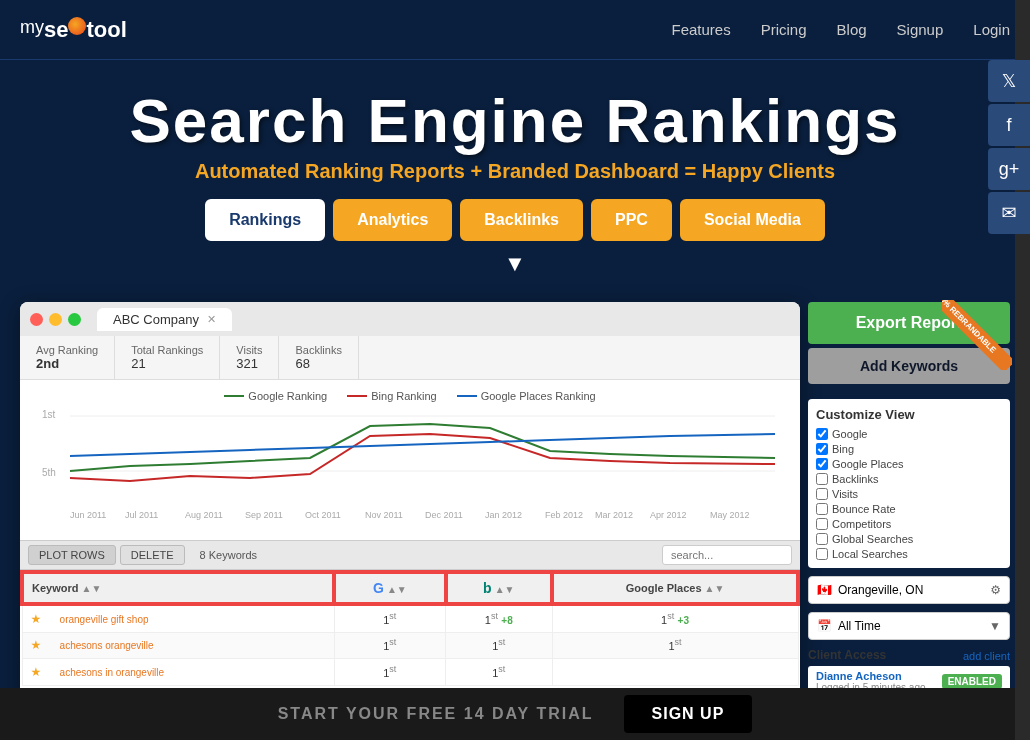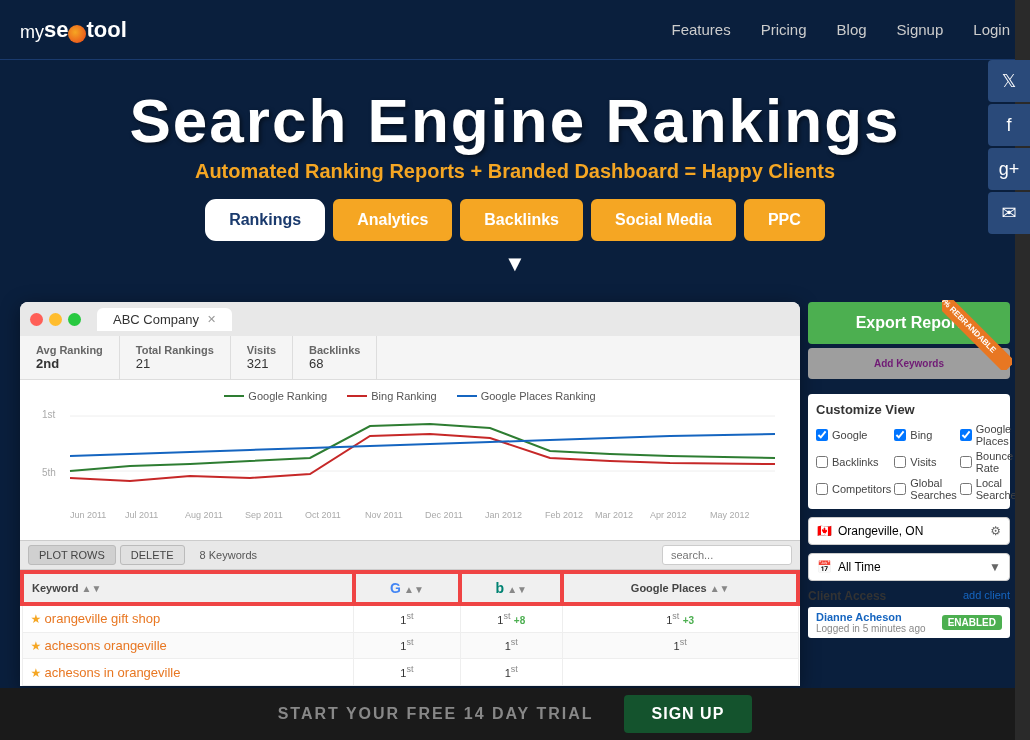--- a/index.html
+++ b/index.html
@@ -9,21 +9,21 @@
     .top-nav {
       background: #0a1f3d;
       display: flex;
       align-items: center;
       padding: 0 20px;
       height: 60px;
       border-bottom: 1px solid #1a3a6d;
     }
     .logo {
       display: flex;
-      align-items: flex-end;
+      align-items: flex-start;
       color: white;
       font-size: 22px;
       font-weight: bold;
       text-decoration: none;
     }
     .logo-my { color: white; font-weight: normal; font-size: 18px; }
     .logo-seo { color: white; font-weight: bold; }
     .logo-o {
       display: inline-block;
       width: 18px; height: 18px;
@@ -101,21 +101,20 @@
       font-weight: bold;
       cursor: pointer;
       border: 2px solid #f5a623;
       color: #f5a623;
       background: transparent;
     }
     .tab-btn.active {
       background: white;
       color: #0a1f3d;
       border-color: white;
-      border-radius: 11px;
     }
     .tab-btn:not(.active) { background: #f5a623; color: white; border-color: #f5a623; }
     .tab-btn.active { background: white; color: #1a3a6d; border-color: white; }
 
     
     .arrow-down {
       text-align: center;
       margin-top: 10px;
     }
     .arrow-down::after {
@@ -176,21 +175,21 @@
     
     .stats-bar {
       background: #f5f5f5;
       border-bottom: 1px solid #ddd;
       display: flex;
     }
     .stat-item {
       padding: 8px 16px;
       border-right: 1px solid #ddd;
     }
-    .stat-label { font-size: 11px; color: #666; font-weight: bold; }
+    .stat-label { font-size: 11px; color: #666; font-weight: normal; }
     .stat-value { font-size: 13px; color: #333; }
 
     
     .chart-area {
       background: white;
       padding: 10px 16px;
       height: 160px;
       position: relative;
     }
     .chart-legend {
@@ -256,21 +255,21 @@
       text-align: left;
       font-size: 11px;
       color: #444;
     }
     .kw-table td {
       border: 1px solid #eee;
       padding: 5px 8px;
       color: #333;
     }
     .kw-table tr:nth-child(even) td { background: #fafafa; }
-    .kw-link { color: #e87722; text-decoration: none; font-size: 13px; }
+    .kw-link { color: #e87722; text-decoration: none; font-size: 10px; margin-left: 15px; }
     .rank-num { font-size: 11px; color: #333; }
     .rank-sup { font-size: 9px; color: #888; vertical-align: super; }
     .rank-plus { color: #4caf50; font-size: 10px; font-weight: bold; }
     .star { color: #f5a623; font-size: 12px; }
 
     
     .right-panel {
       width: 210px;
       display: flex;
       flex-direction: column;
@@ -284,41 +283,41 @@
       padding: 12px;
       font-size: 16px;
       font-weight: bold;
       border-radius: 4px;
       cursor: pointer;
       width: 100%;
       margin-top: 0;
     }
     .btn-add-keywords {
       background: #9e9e9e;
-      color: #701a75;
+      color: #0f172a;
       border: none;
       padding: 10px;
-      font-size: 10px;
+      font-size: 14px;
       font-weight: bold;
       border-radius: 4px;
       cursor: pointer;
       width: 100%;
     }
 
     
     .customize-section {
       background: white;
       border-radius: 4px;
       padding: 8px;
       margin-top: 11px;
     }
     .customize-title { font-size: 13px; font-weight: bold; color: #333; margin-bottom: 6px; }
     .checkbox-grid {
       display: grid;
-      grid-template-columns: 1fr 1fr 1fr;
+      grid-template-columns: 1fr;
       gap: 3px;
     }
     .checkbox-item {
       display: flex;
       align-items: center;
       gap: 4px;
       font-size: 11px;
       color: #444;
     }
     .checkbox-item input { width: 12px; height: 12px; }
@@ -339,21 +338,21 @@
     }
     .select-arrow { margin-left: auto; color: #666; }
 
     
     .client-section {
       margin-top: 4px;
     }
     .client-header {
       display: flex;
       justify-content: space-between;
-      align-items: flex-start;
+      align-items: flex-end;
       font-size: 12px;
     }
     .client-title { font-weight: bold; color: #333; }
     .add-client { color: #1565c0; text-decoration: none; font-size: 11px; }
     .client-item {
       background: white;
       border-radius: 3px;
       padding: 4px 8px;
       margin-top: 4px;
       font-size: 11px;
@@ -382,21 +381,21 @@
       height: 52px;
       gap: 30px;
     }
     .cta-text {
       color: #888;
       font-size: 16px;
       font-weight: bold;
       letter-spacing: 2px;
     }
     .cta-btn {
-      background: #14532d;
+      background: #000000;
       color: white;
       border: none;
       padding: 10px 28px;
       font-size: 16px;
       font-weight: bold;
       border-radius: 4px;
       cursor: pointer;
       letter-spacing: 1px;
     }
 
@@ -440,22 +439,22 @@
   <div class="social-btn">✉</div>
 </div>
 
 <div class="hero">
   <h1>Search Engine Rankings</h1>
   <p class="hero-subtitle">Automated Ranking Reports + Branded Dashboard = Happy Clients</p>
   <div class="tab-buttons">
     <button class="tab-btn active">Rankings</button>
     <button class="tab-btn">Analytics</button>
     <button class="tab-btn">Backlinks</button>
+    <button class="tab-btn">PPC</button>
     <button class="tab-btn">Social Media</button>
-    <button class="tab-btn">PPC</button>
   </div>
   <div class="arrow-down"></div>
 </div>
 
 <div class="dashboard-wrapper">
 
   <div class="mac-window">
 
     <div class="mac-titlebar">
       <div class="mac-btn red"></div>

